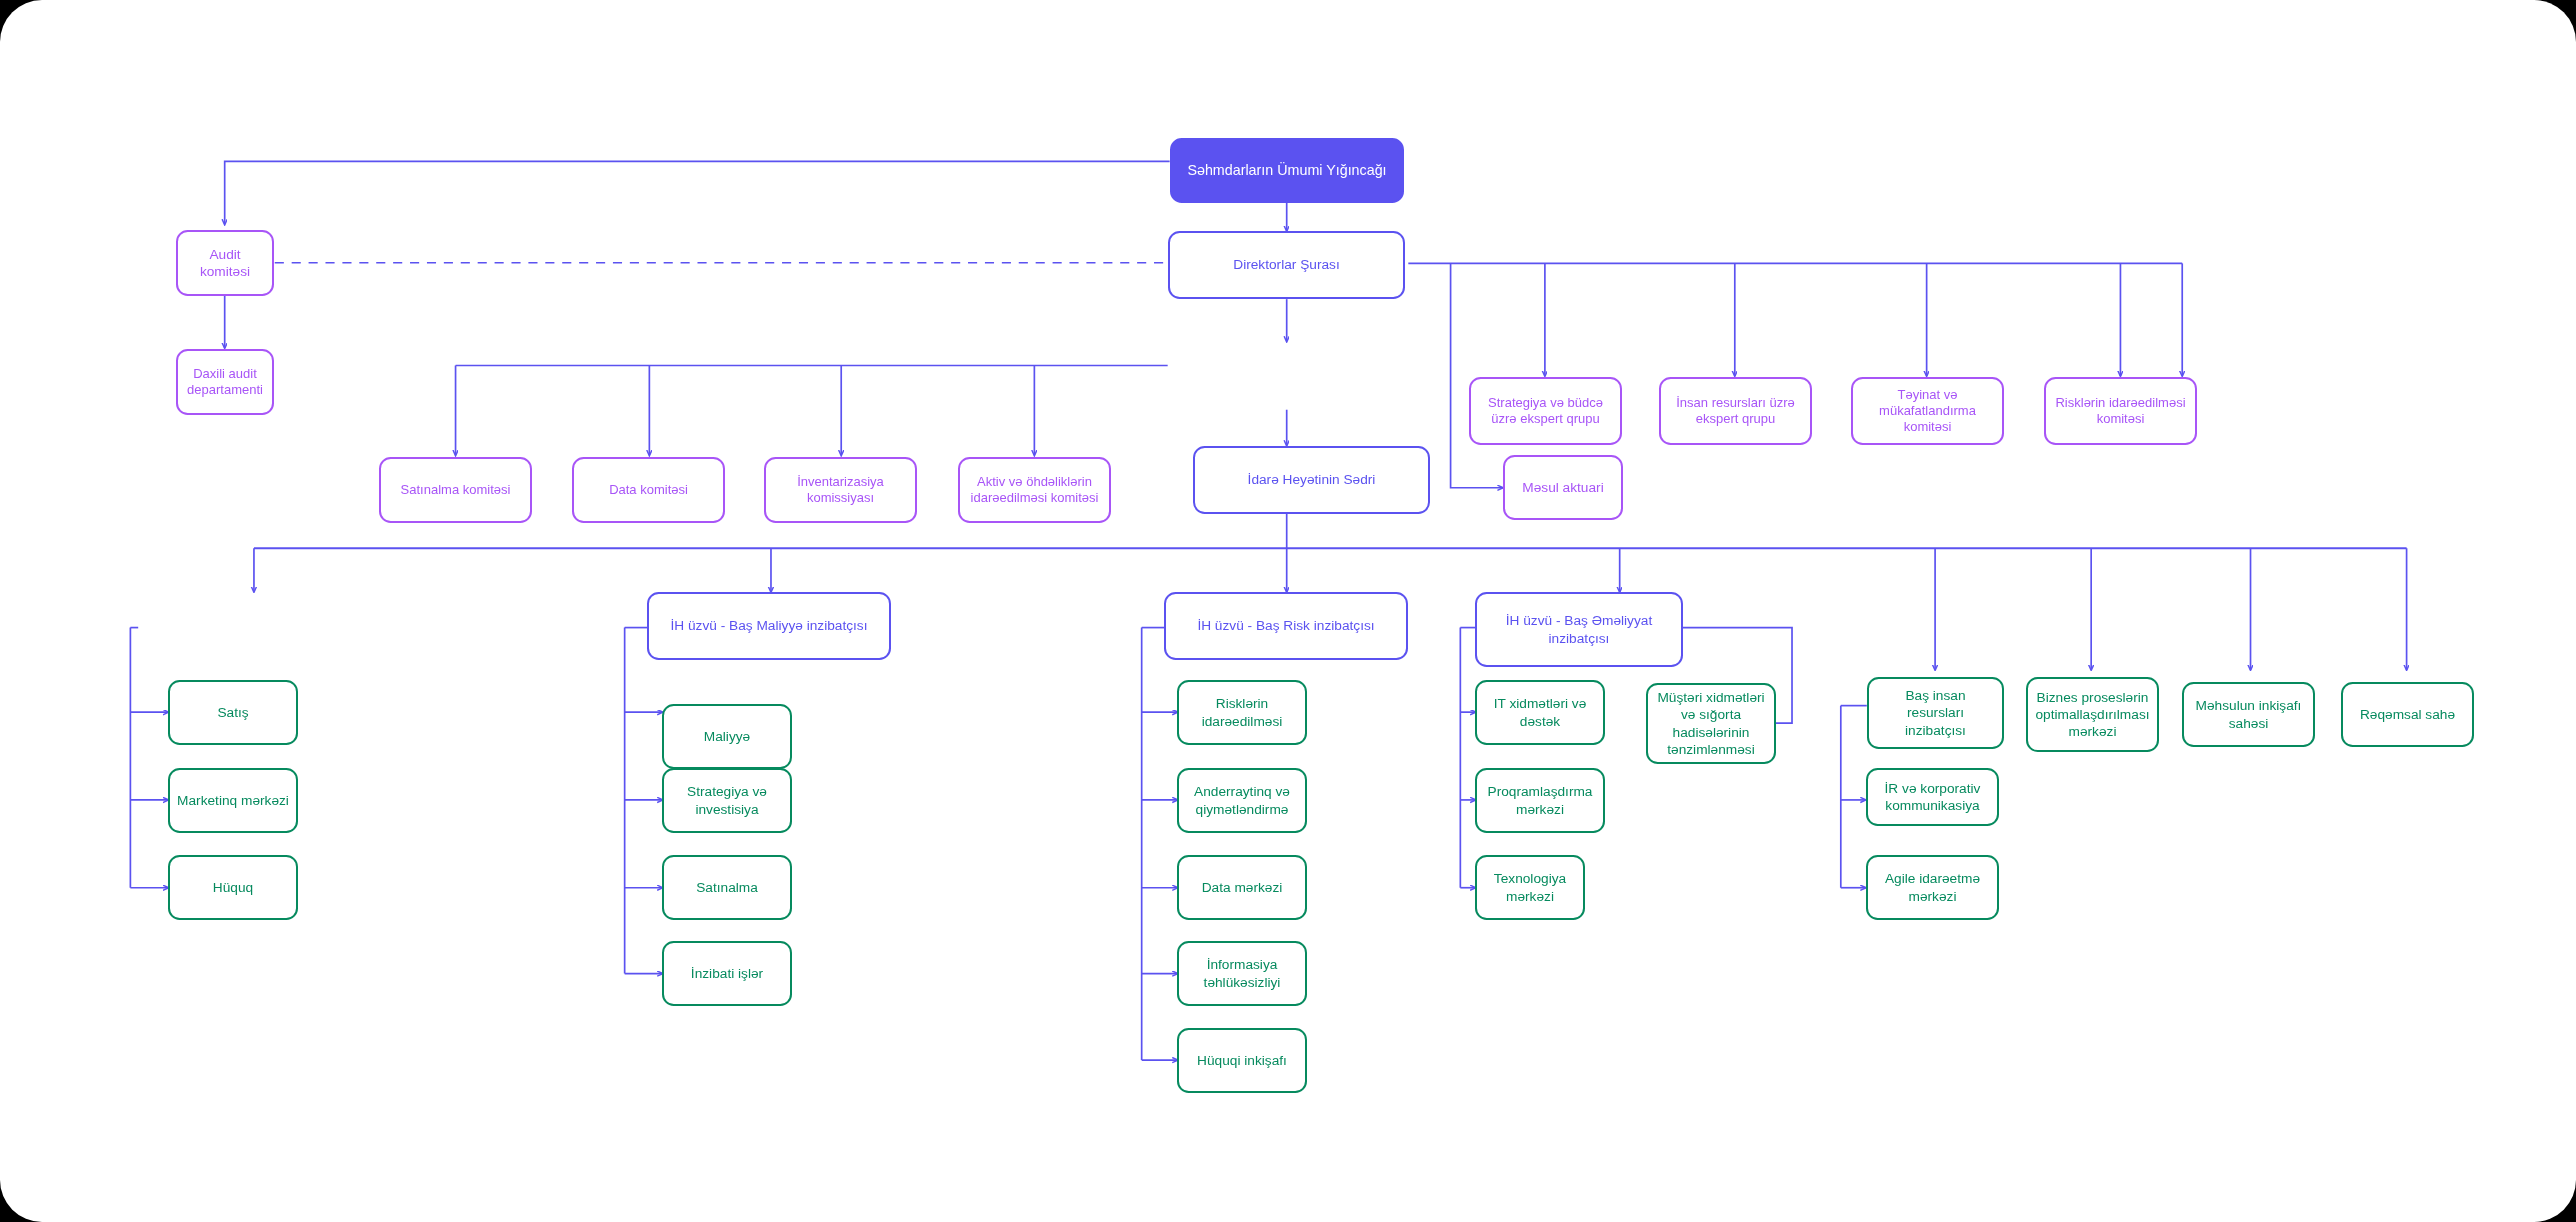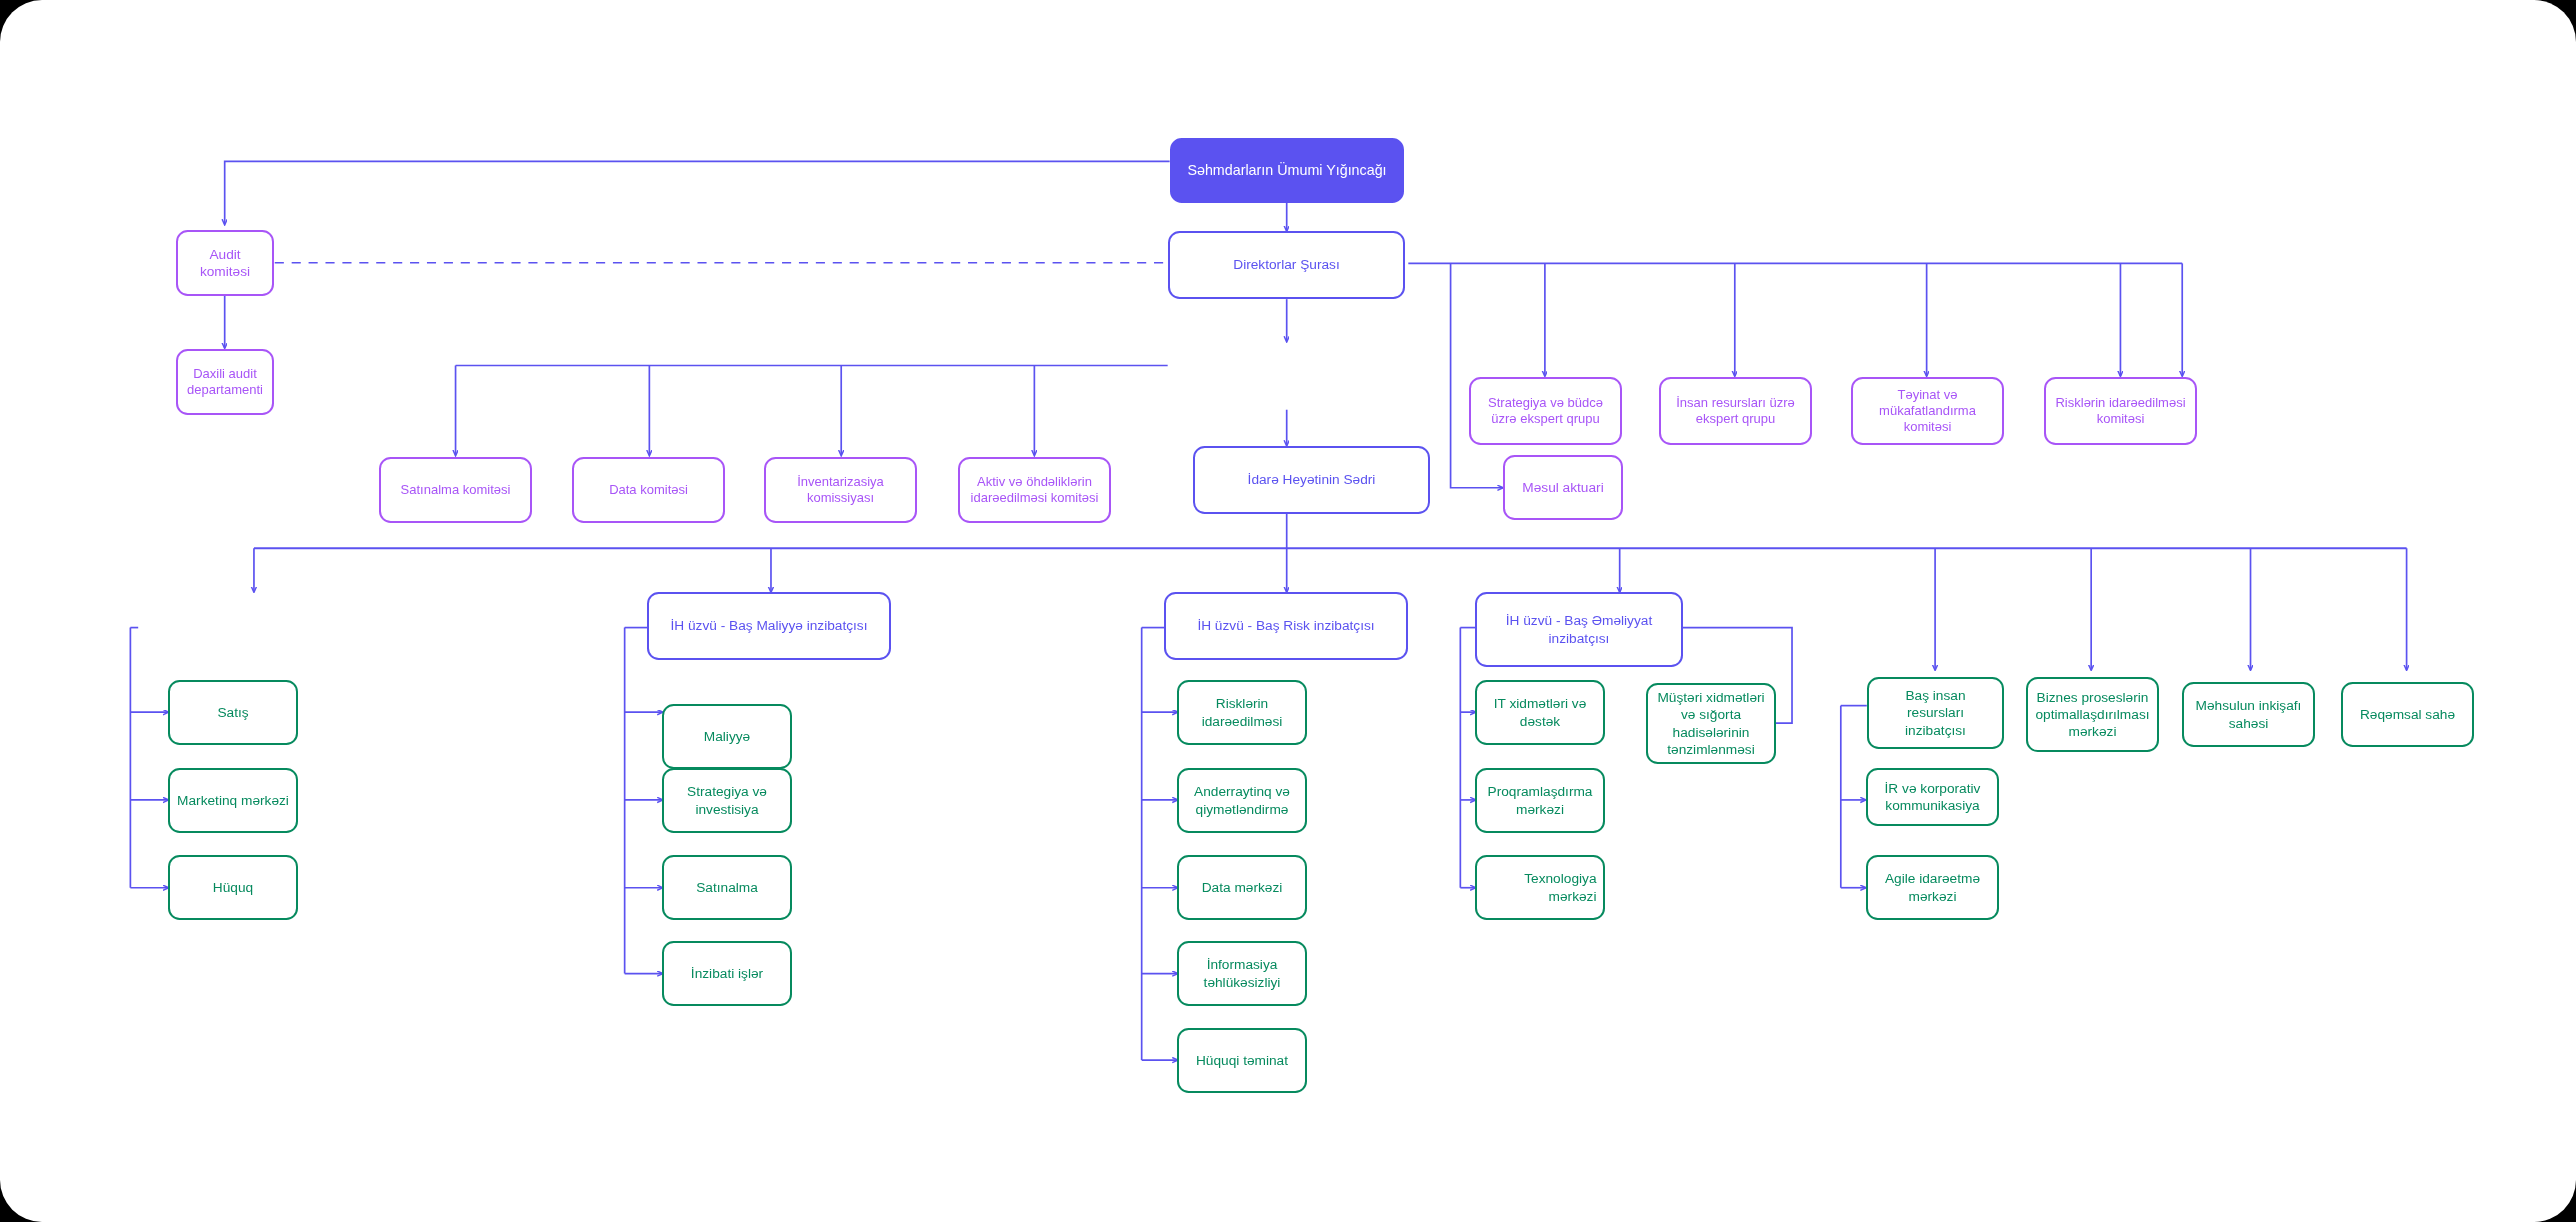--- a/index.html
+++ b/index.html
@@ -202,27 +202,27 @@
   <div class="node green t13" style="left:662px;top:941px;width:130px;height:65px;">İnzibati işlər</div>
 
   <div class="node green t13" style="left:1177px;top:680px;width:130px;height:65px;">Risklərin idarəedilməsi</div>
 
   <div class="node green t13" style="left:1177px;top:768px;width:130px;height:65px;">Anderraytinq və qiymətləndirmə</div>
 
   <div class="node green t13" style="left:1177px;top:855px;width:130px;height:65px;">Data mərkəzi</div>
 
   <div class="node green t13" style="left:1177px;top:941px;width:130px;height:65px;">İnformasiya təhlükəsizliyi</div>
 
-  <div class="node green t13" style="left:1177px;top:1028px;width:130px;height:65px;">Hüquqi təminat</div>
+  <div class="node green t13" style="left:1177px;top:1028px;width:130px;height:65px;">Hüquqi inkişafı</div>
 
   <div class="node green t13" style="left:1475px;top:680px;width:130px;height:65px;">IT xidmətləri və dəstək</div>
 
   <div class="node green t13" style="left:1475px;top:768px;width:130px;height:65px;">Proqramlaşdırma mərkəzi</div>
 
-  <div class="node green t13" style="left:1475px;top:855px;width:130px;height:65px;text-align:right;">Texnologiya mərkəzi</div>
+  <div class="node green t13" style="left:1475px;top:855px;width:110px;height:65px;">Texnologiya mərkəzi</div>
 
   <div class="node green t13" style="left:1646px;top:683px;width:130px;height:81px;">Müştəri xidmətləri və sığorta hadisələrinin tənzimlənməsi</div>
 
   <div class="node green t13" style="left:1866px;top:768px;width:133px;height:58px;">İR və korporativ kommunikasiya</div>
 
   <div class="node green t13" style="left:1866px;top:855px;width:133px;height:65px;">Agile idarəetmə mərkəzi</div>
 
 </div>
 
 

